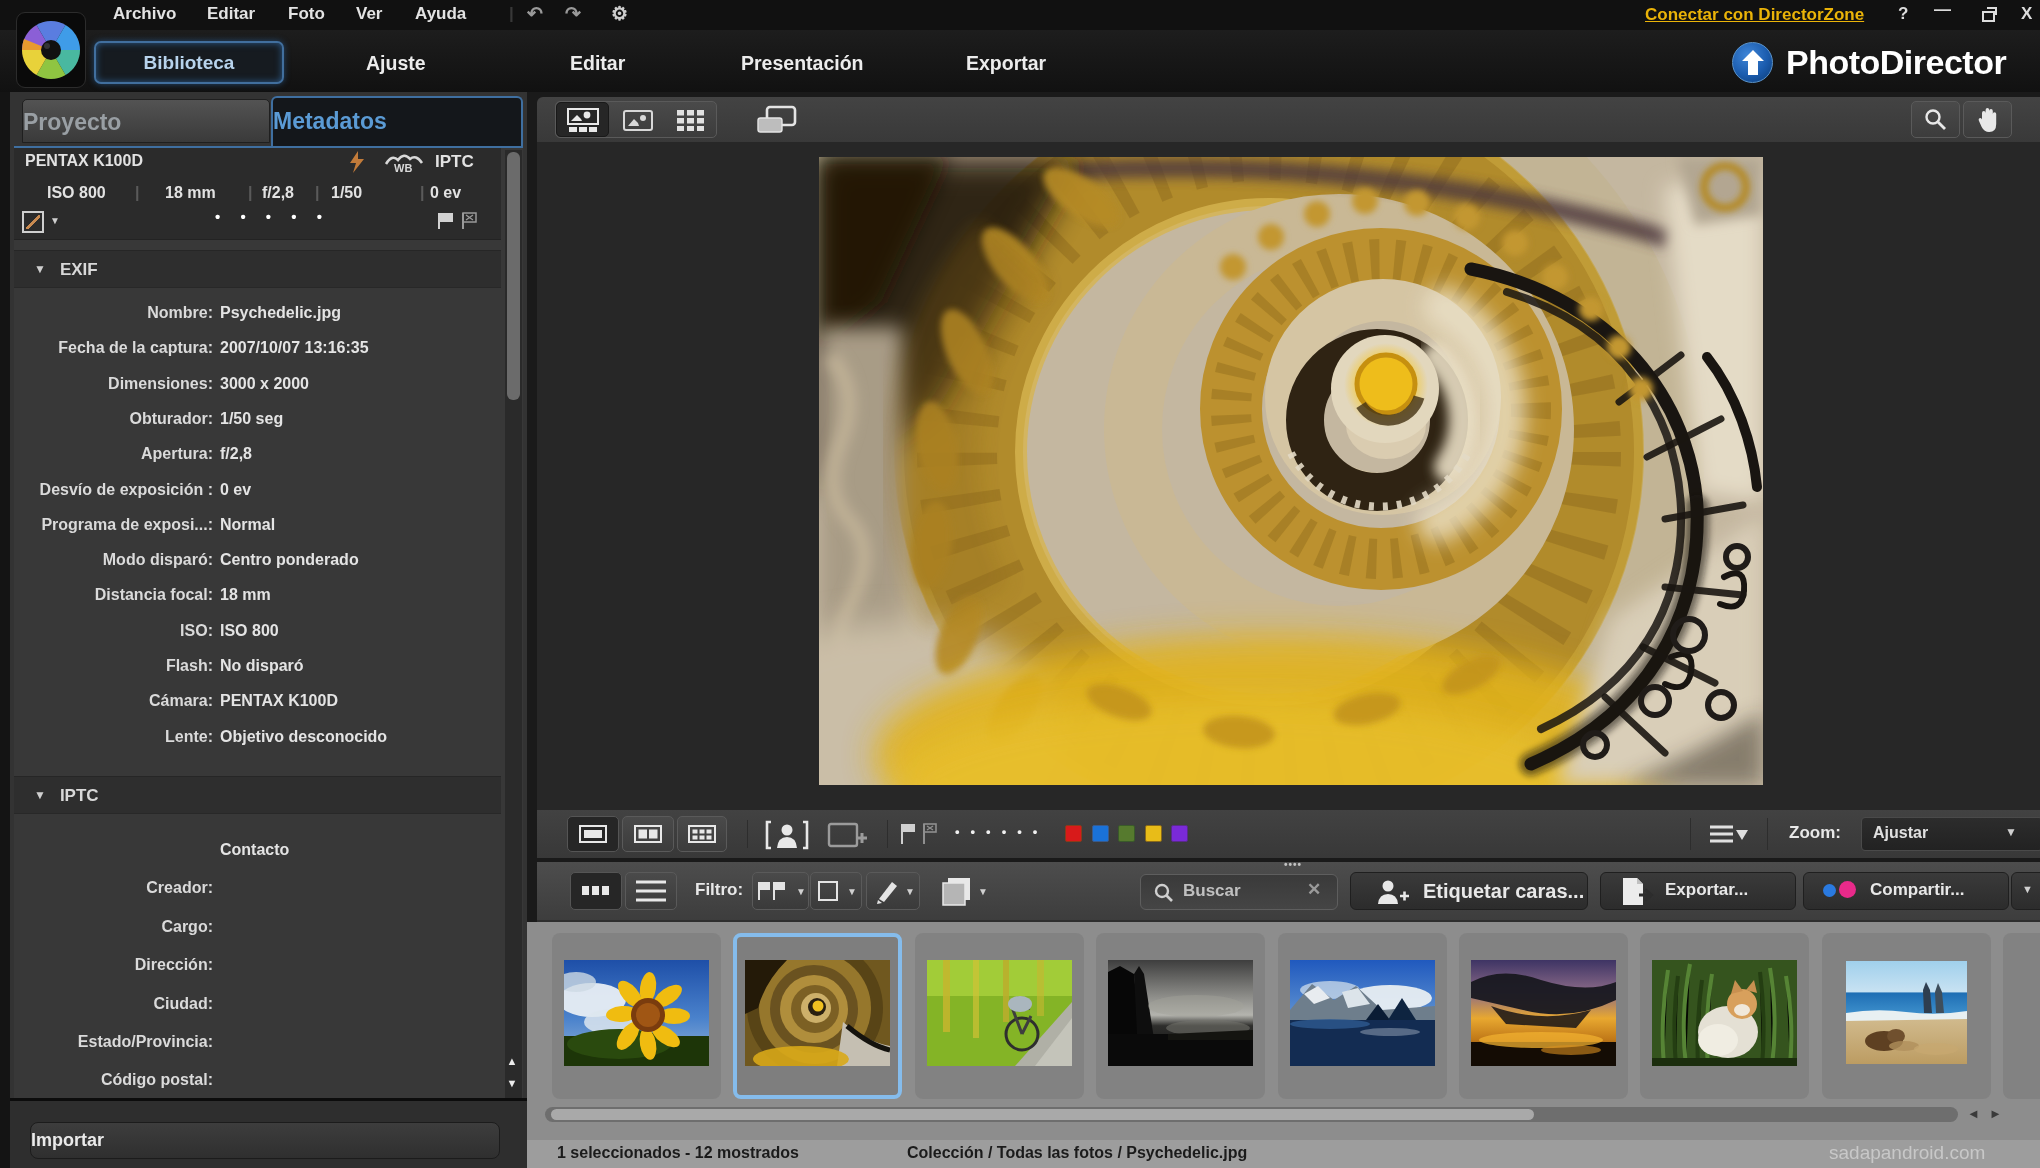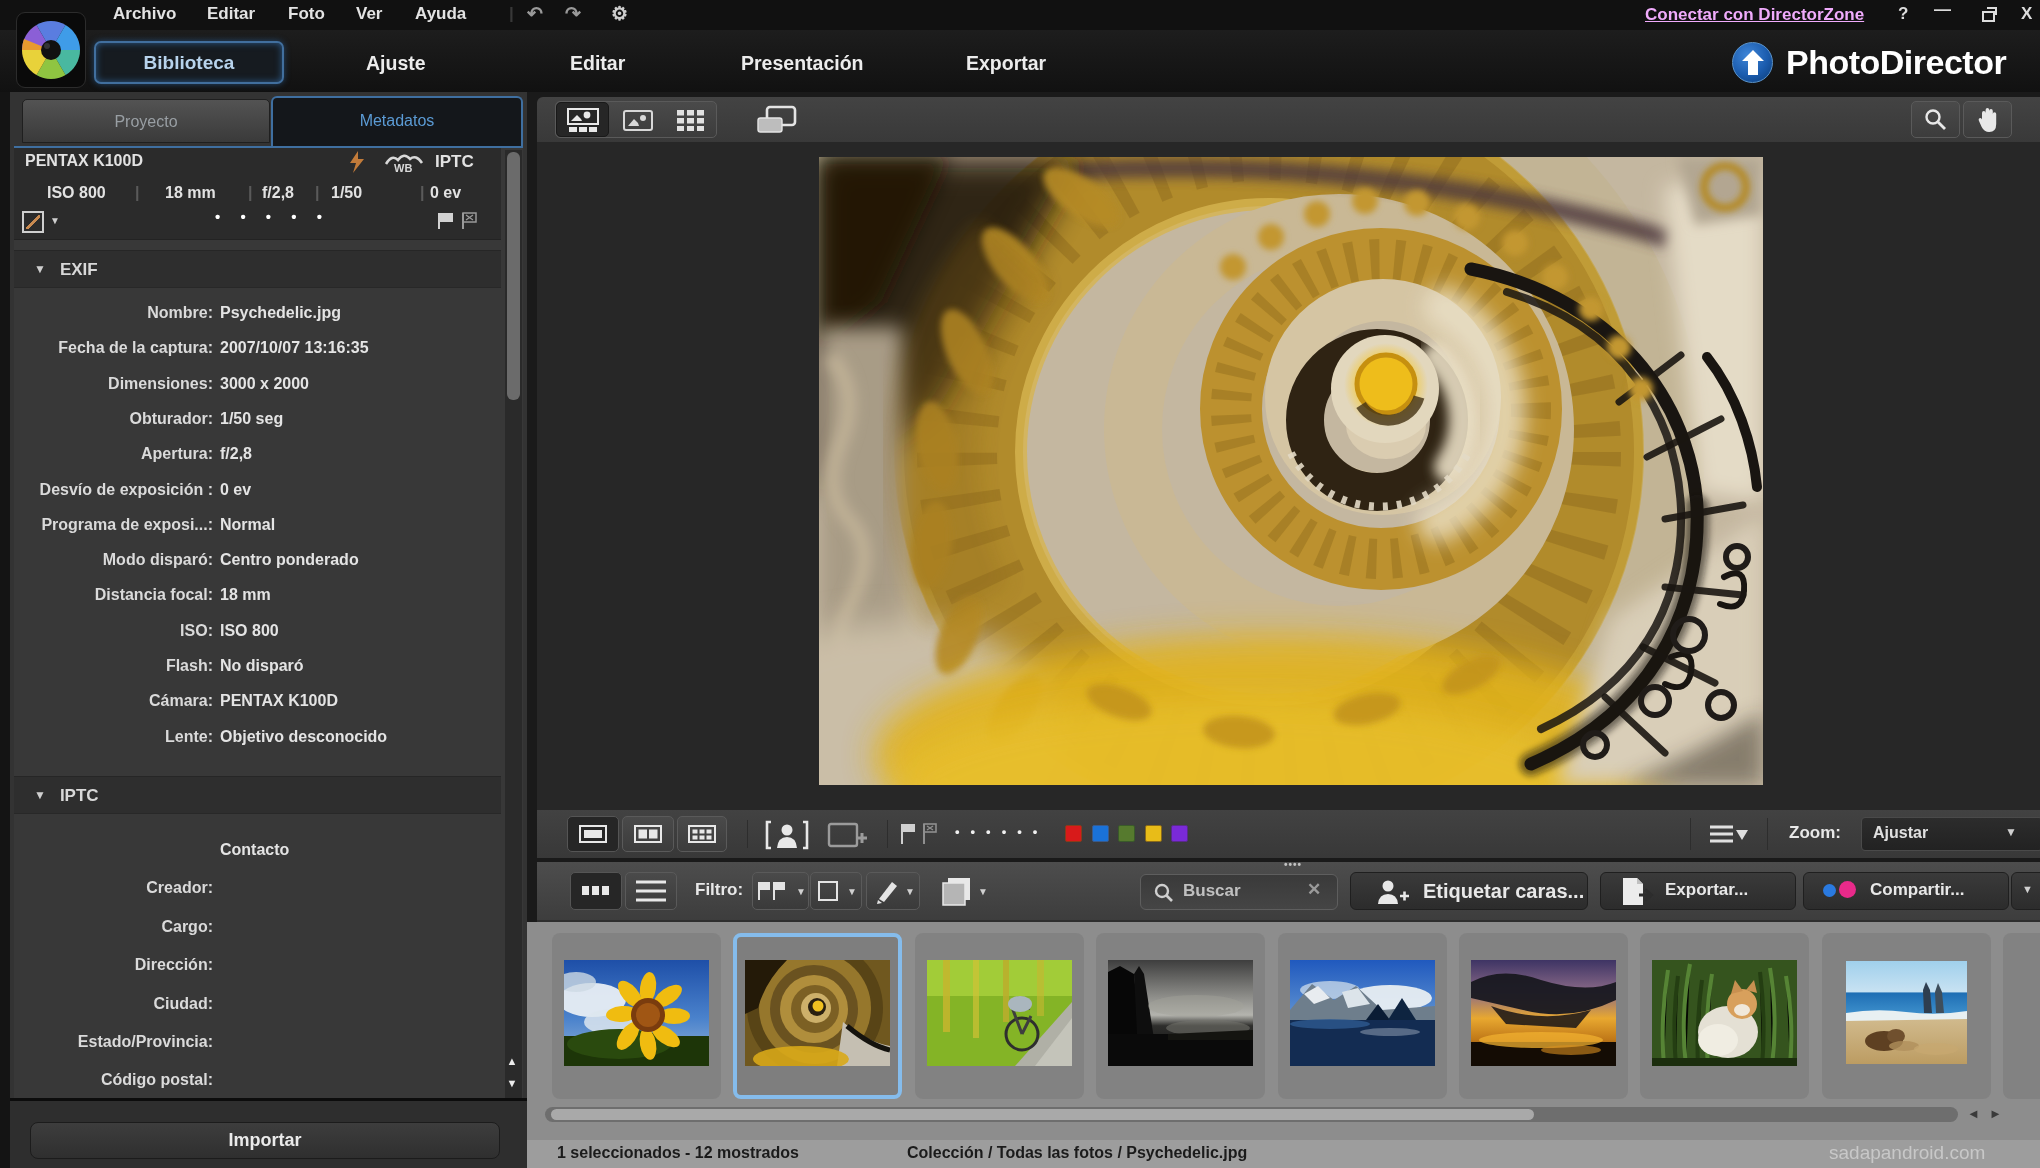--- a/index.html
+++ b/index.html
@@ -1,49 +1,49 @@
 <!DOCTYPE html>
 <html><head><meta charset="utf-8">
 <style>
 *{margin:0;padding:0;box-sizing:border-box}
 html,body{width:2040px;height:1168px;overflow:hidden;background:#131313;font-family:"Liberation Sans",sans-serif}
 .abs{position:absolute}
 #stage{position:relative;width:2040px;height:1168px;background:#141414}
 
 #titlebar{left:0;top:0;width:2040px;height:30px;background:#111;color:#e3e3e3;font-size:17px;font-weight:bold}
 #titlebar .mi{position:absolute;top:4px}
-#link{color:#f0abfc;text-decoration:underline;font-size:17px;font-weight:bold}
+#link{color:#eab308;text-decoration:underline;font-size:17px;font-weight:bold}
 
 #tabrow{left:0;top:30px;width:2040px;height:62px;background:linear-gradient(#1d1d1d,#111)}
 .modetab{position:absolute;top:52px;color:#ececec;font-size:19.5px;font-weight:bold}
 #logosq{left:16px;top:12px;width:70px;height:76px;background:#0a0a0a;border-radius:9px;border:1px solid #2c2c2c;z-index:5}
 #biblio{left:94px;top:41px;width:190px;height:43px;background:#161b20;border:2px solid #416f9e;border-radius:7px;box-shadow:0 0 7px #2c5a8a inset,0 0 6px #24486e;color:#b7d3ec;font-size:19px;font-weight:bold;text-align:center;line-height:39px;z-index:5}
 
 #leftpanel{left:10px;top:92px;width:517px;height:1076px;background:#333}
-.ltab{position:absolute;font-size:16px;font-weight:normal;text-align:center}
+.ltab{position:absolute;font-size:23px;font-weight:bold;text-align:left}
 #tab-proy{left:12px;top:7px;width:248px;height:44px;background:linear-gradient(#535353,#3a3a3a);color:#999fa4;border:1px solid #1f1f1f;border-radius:5px 5px 0 0;line-height:44px}
 #tab-meta{left:261px;top:4px;width:252px;height:50px;background:#14171b;color:#5b9bd5;border:2px solid #3f6fa0;border-bottom:none;border-radius:6px 6px 0 0;line-height:46px}
 #metapanel{left:4px;top:54px;width:509px;height:952px;border-top:2px solid #3f6fa0;background:#383838}
 #sumbox{left:4px;top:56px;width:487px;height:92px;background:#2b2b2b;border-bottom:1px solid #232323}
 .sumtxt{position:absolute;color:#e2e2e2;font-size:16px;font-weight:bold}
 .sep{color:#5a5a5a}
 #exifhdr,#iptchdr{left:4px;width:487px;height:38px;background:#2e2e2e;border-top:1px solid #262626;border-bottom:1px solid #282828;color:#d8d8d8;font-size:17px;font-weight:bold;line-height:36px}
 #exifhdr{top:158px}
 #iptchdr{top:684px}
 .hdrtri{display:inline-block;margin:0 14px 0 20px;color:#cfcfcf;font-size:12px;vertical-align:2px}
 .row{position:absolute;left:0;width:509px;font-size:16px;font-weight:bold;color:#e4e4e4}
 .row .lab{position:absolute;right:306px;text-align:right;white-space:nowrap;color:#dadada}
 .row .val{position:absolute;left:210px;white-space:nowrap}
 
 #lscroll{left:495px;top:58px;width:17px;height:948px;background:#2a2a2a}
 #lthumb{left:497px;top:60px;width:13px;height:248px;background:#6b6b6b;border-radius:6px}
 .scar{position:absolute;left:494px;width:16px;text-align:center;color:#ececec;font-size:11px}
 #impline{left:0;top:1006px;width:517px;height:3px;background:#0c0c0c}
 #imparea{left:0;top:1009px;width:517px;height:67px;background:#2e2e2e}
-#impbtn{left:20px;top:1030px;width:470px;height:37px;background:linear-gradient(#3d3d3d,#2f2f2f);border:1px solid #1c1c1c;border-radius:8px;color:#eaeaea;font-size:18px;font-weight:bold;text-align:center;line-height:35px}
+#impbtn{left:20px;top:1030px;width:470px;height:37px;background:linear-gradient(#3d3d3d,#2f2f2f);border:1px solid #1c1c1c;border-radius:8px;color:#eaeaea;font-size:18px;font-weight:bold;line-height:35px}
 
 #main{left:527px;top:92px;width:1513px;height:1076px;background:#1a1a1a}
 #toolbar1{left:10px;top:5px;width:1503px;height:45px;background:linear-gradient(#434343,#393939);border-radius:6px 0 0 0}
 #photoarea{left:10px;top:50px;width:1503px;height:668px;background:#272727}
 #toolbar2{left:10px;top:718px;width:1503px;height:48px;background:linear-gradient(#424242,#383838)}
 #browsebar{left:10px;top:770px;width:1503px;height:60px;background:linear-gradient(#4d4d4d,#3d3d3d);border-bottom:2px solid #2e2e2e}
 #thumbarea{left:0;top:830px;width:1513px;height:218px;background:#8d8d8d}
 #statusbar{left:0;top:1048px;width:1513px;height:28px;background:#9d9d9d;color:#1b1b1b;font-size:16px;font-weight:bold}
 .cell{position:absolute;top:11px;width:169px;height:166px;background:#828282;border-radius:8px}
 .cph{position:absolute;left:12px;top:27px;width:145px;height:106px;overflow:hidden;background:#555}

